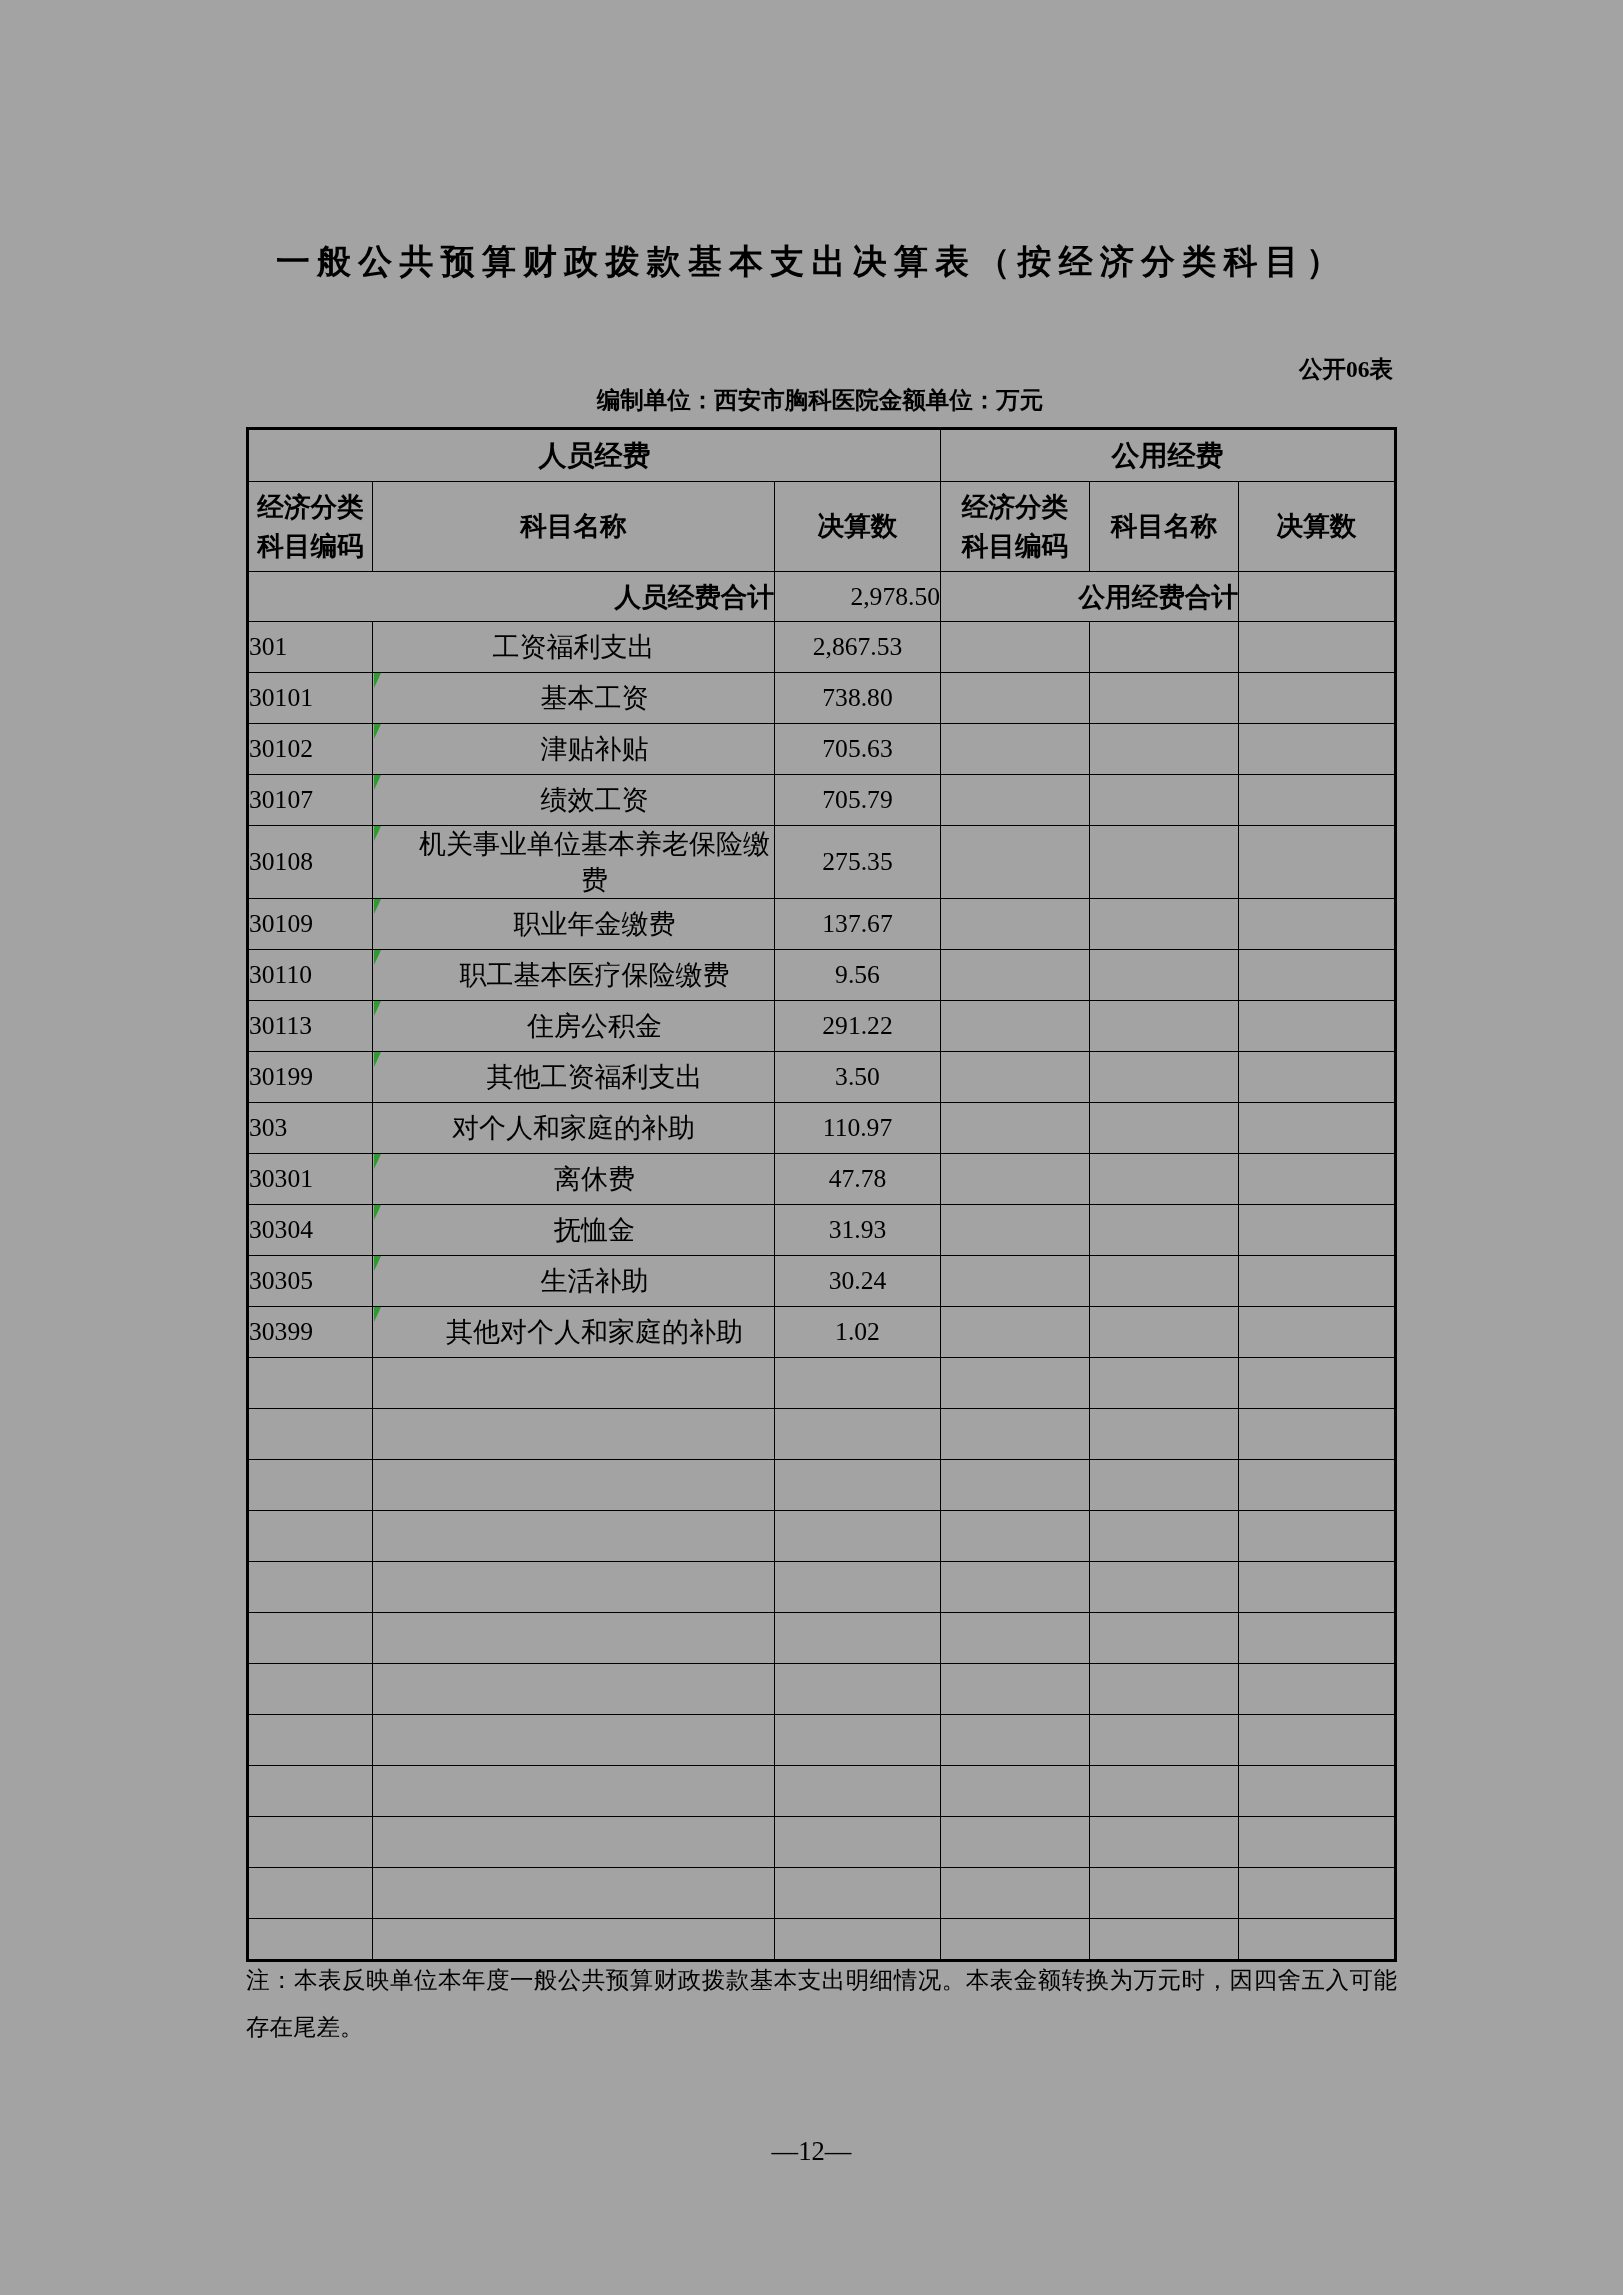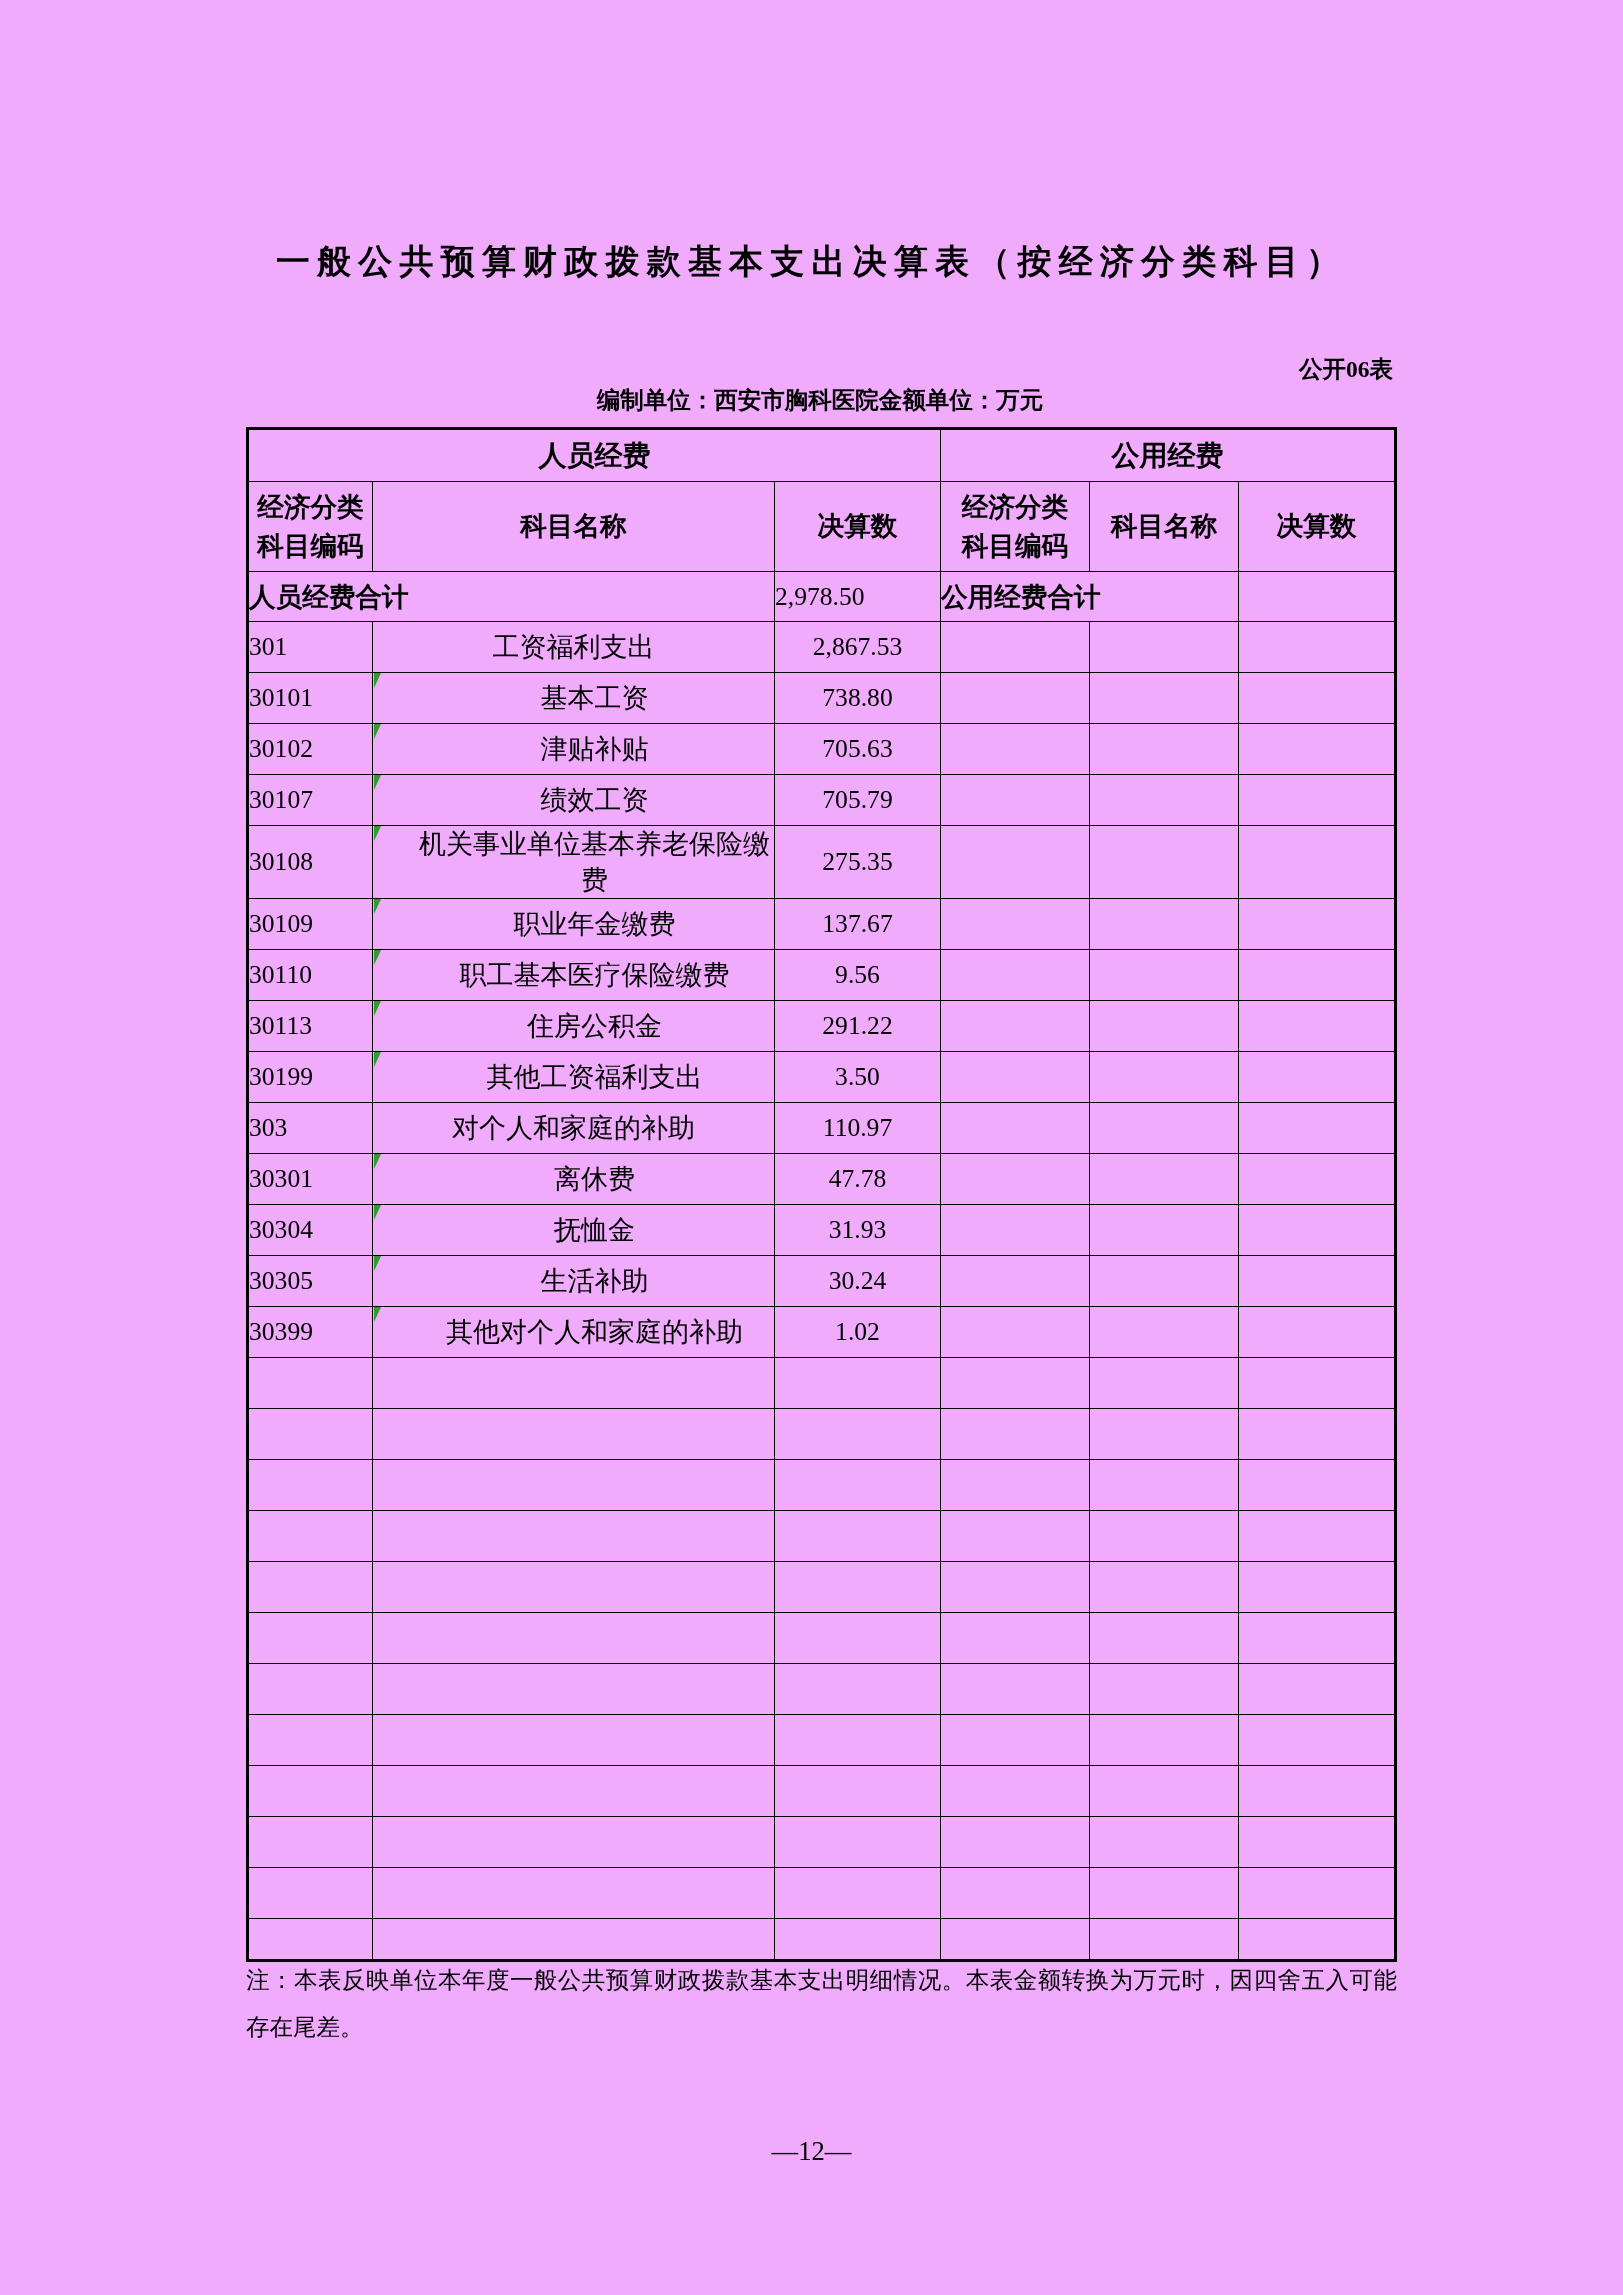--- a/index.html
+++ b/index.html
@@ -1,19 +1,19 @@
 <!DOCTYPE html>
 <html style="font-size:8.2px"><head>
 <meta charset="utf-8">
 <style>
   html,body{margin:0;padding:0;background:#ffffff;}
   .page{
     position:relative;
     width:1623px;height:2295px;
-    background:#f0abfc;
+    background:#a3a3a3;
     color:#000000;
     font-family:"Liberation Serif","DejaVu Serif",serif;
     overflow:hidden;
   }
   .doc-title{
     position:absolute;top:239px;left:0;right:0;
     text-align:center;
     font-family:"Liberation Sans","DejaVu Sans",sans-serif;
     font-weight:bold;
     font-size:34px;
@@ -65,21 +65,21 @@
     font-size:26.6px;
     text-align:center;
     white-space:pre-line;
     line-height:1.45;
   }
   tr.total-row{height:50px;}
   tr.total-row td{
     font-family:"Liberation Sans","DejaVu Sans",sans-serif;
     font-weight:bold;
     font-size:26.6px;
-    text-align:left;
+    text-align:right;
   }
   tr.data-row{height:51px;}
   tr.empty-row{height:51px;}
   tr.empty-row.short{height:42px;}
   td.code-cell{
     text-align:left;
     padding-left:5.1px;
     font-size:25.6px;
     font-family:"Liberation Serif","DejaVu Serif",serif;
   }

